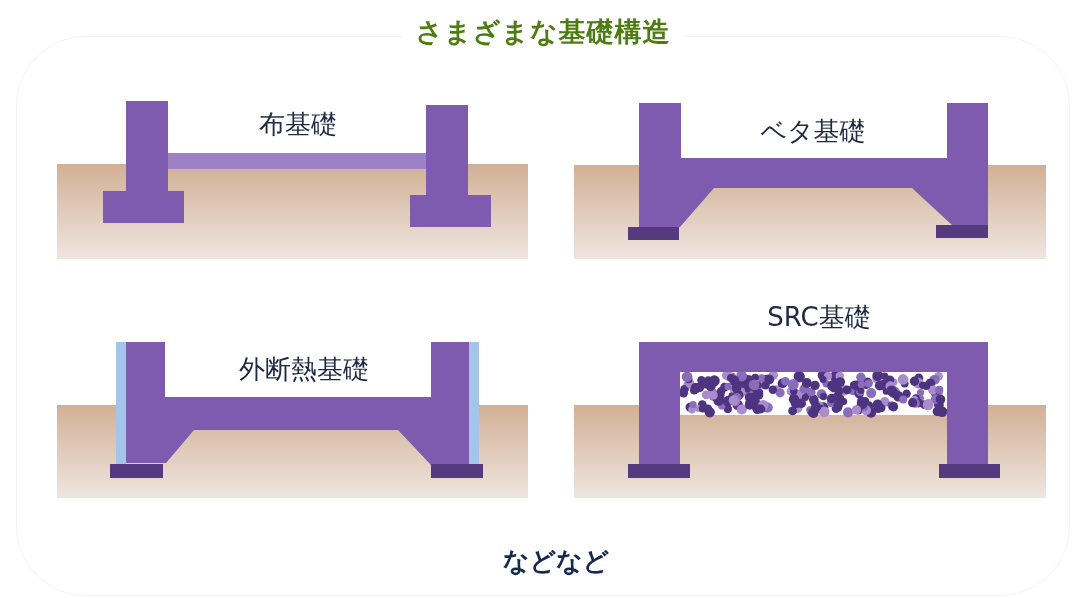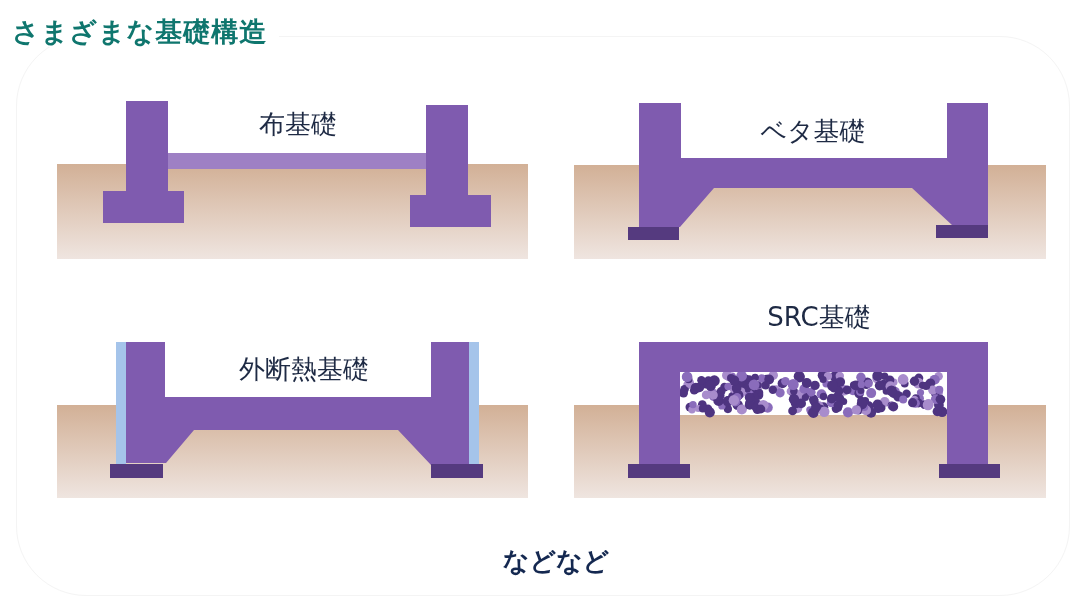--- a/index.html
+++ b/index.html
@@ -1,21 +1,21 @@
 <!DOCTYPE html>
 <html><head>
   <meta charset="utf-8">
   <style>
     html, body { margin: 0; padding: 0; background: #ffffff; }
     body { width: 1086px; height: 598px; position: relative; overflow: hidden;
            font-family: "DejaVu Sans", "Liberation Sans", sans-serif; }
     .frame { position: absolute; left: 16px; top: 36px; width: 1054px; height: 560px;
              border: 1.5px solid #f4f4f4; border-radius: 70px; box-sizing: border-box; }
-    .title { position: absolute; left: 0; top: 14px; width: 1086px; 
-             font-size: 27px; font-weight: bold; color: #0f766e; letter-spacing: 1px; }
+    .title { position: absolute; left: 0; top: 14px; width: 1086px; text-align: center;
+             font-size: 27px; font-weight: bold; color: #4d7c0f; letter-spacing: 1px; }
     .title span { background: #fff; padding: 0 12px; }
     .footer { position: absolute; left: 0; top: 544px; width: 1112px; text-align: center;
               font-size: 26px; font-weight: bold; color: #142850; }
     svg.diagram { position: absolute; left: 0; top: 0; }
     .label { font-size: 26px; fill: #1e2a44; font-family: "DejaVu Sans", "Liberation Sans", sans-serif; }
   </style>
 </head>
 <body>
 
 <div class="frame"></div>

